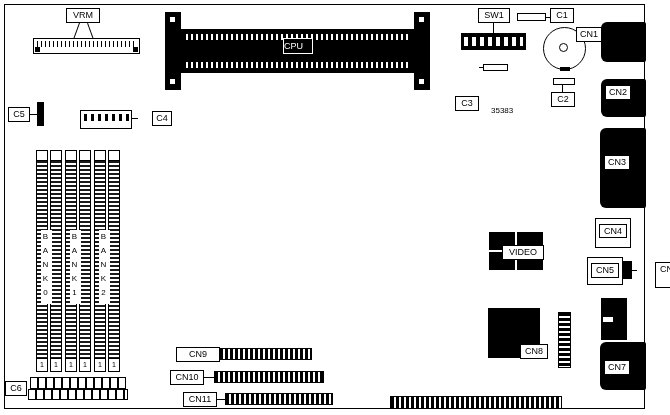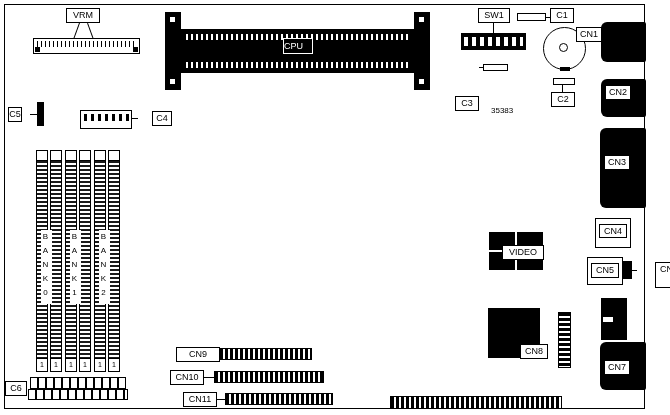--- a/index.html
+++ b/index.html
@@ -200,21 +200,21 @@
   <div class="slot" style="left:108px;top:150px;width:12px;height:222px;">
     <div class="tab-top"></div>
     <div class="body"></div>
     <div class="tab-bot">1</div>
   </div>
 
   <div class="bank-lbl" style="left:41px;top:230px;width:11px;">BANK0</div>
   <div class="bank-lbl" style="left:70px;top:230px;width:11px;">BANK1</div>
   <div class="bank-lbl" style="left:99px;top:230px;width:11px;">BANK2</div>
 
-  <div class="lbl" style="left:8px;top:107px;width:14px;height:15px;">C5</div>
+  <div class="lbl" style="left:8px;top:107px;width:22px;height:15px;">C5</div>
   <div class="line" style="left:30px;top:114px;width:7px;height:1px;"></div>
   <div class="black" style="left:37px;top:102px;width:7px;height:24px;"></div>
 
   <div class="outline" style="left:80px;top:110px;width:52px;height:19px;">
     <div class="abs" style="left:3px;top:3px;width:46px;height:7px;background:repeating-linear-gradient(90deg,#000 0 3px,#fff 3px 7px);"></div>
   </div>
   <div class="line" style="left:132px;top:118px;width:6px;height:1px;"></div>
   <div class="lbl" style="left:152px;top:111px;width:20px;height:15px;">C4</div>
 
   <div class="lbl" style="left:5px;top:381px;width:22px;height:15px;">C6</div>

